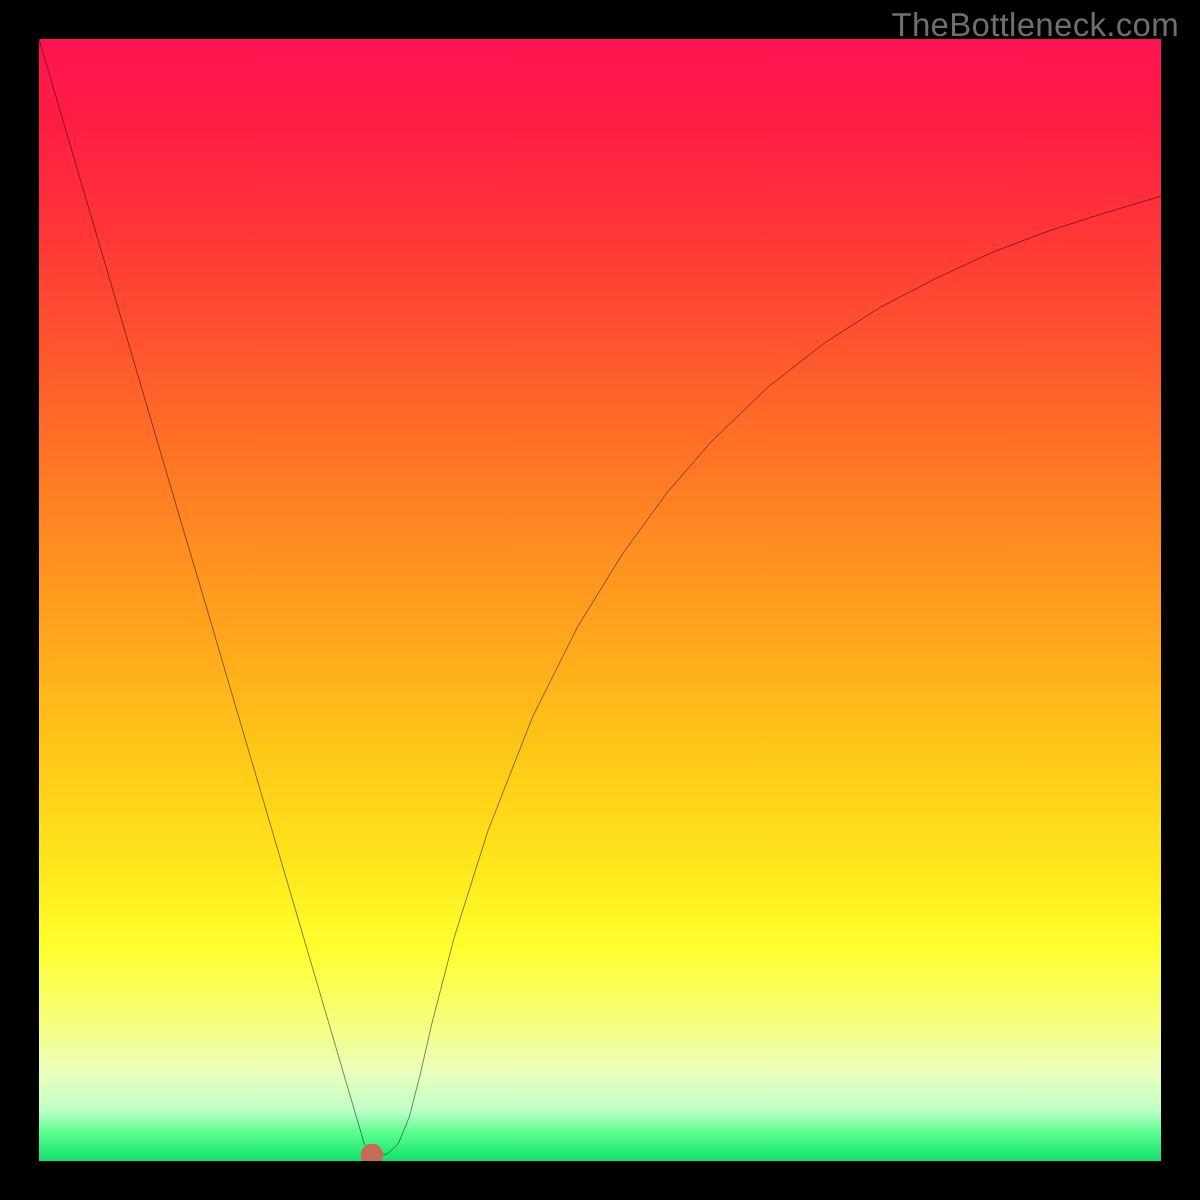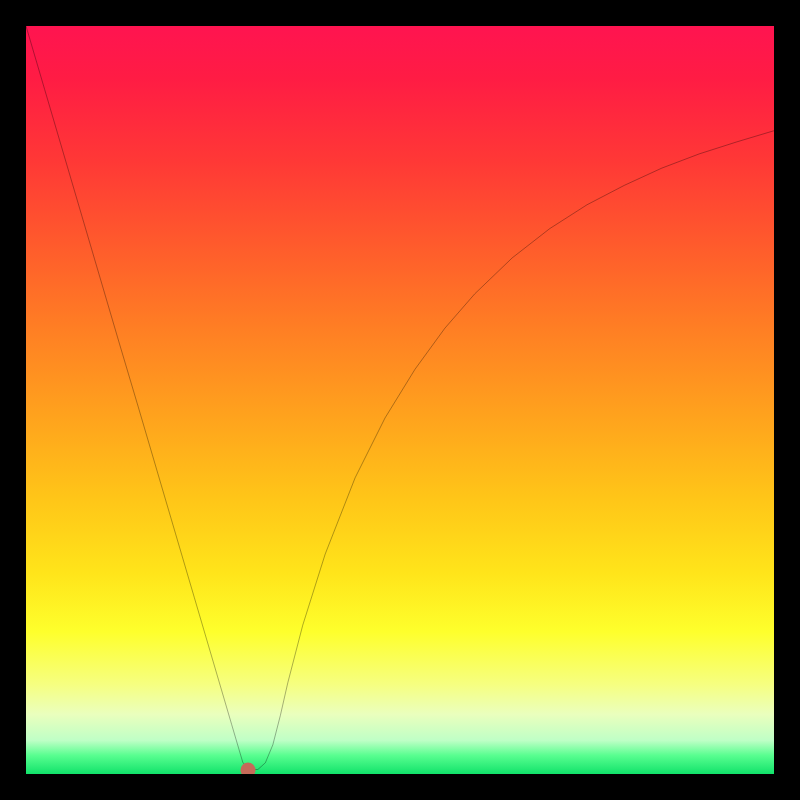--- a/index.html
+++ b/index.html
@@ -65,20 +65,21 @@
     height: 15px;
     border-radius: 50%;
     background: #c66a59;
     transform: translate(-50%, -50%);
   }
 </style>
 </head>
 <body>
 
 <div class="frame">
+  <div class="watermark">TheBottleneck.com</div>
 
   <div class="plot-area">
     <svg class="curve" viewBox="0 0 100 100" preserveAspectRatio="none">
       <path id="curve-path" fill="none" stroke="#000000" stroke-width="0.32" vector-effect="non-scaling-stroke" d="M0.00 0.00 L2.50 8.50 L5.00 17.00 L7.50 25.50 L10.00 34.00 L12.50 42.50 L15.00 50.90 L17.50 59.40 L20.00 67.90 L22.50 76.40 L25.00 84.90 L26.50 90.00 L27.50 93.40 L28.50 96.80 L29.00 98.50 L30.00 99.40 L31.00 99.40 L32.00 98.50 L33.00 96.10 L34.00 92.20 L35.00 87.80 L37.00 80.10 L40.00 70.60 L44.00 60.40 L48.00 52.40 L52.00 45.90 L56.00 40.40 L60.00 35.80 L65.00 31.00 L70.00 27.10 L75.00 23.90 L80.00 21.30 L85.00 19.00 L90.00 17.10 L95.00 15.50 L100.00 14.00"></path>
     </svg>
     <div class="marker" id="min-marker" style="left: 29.7%; top: 99.4%; background: rgb(198, 106, 89);"></div>
   </div>
 </div>
 
 </body></html>

